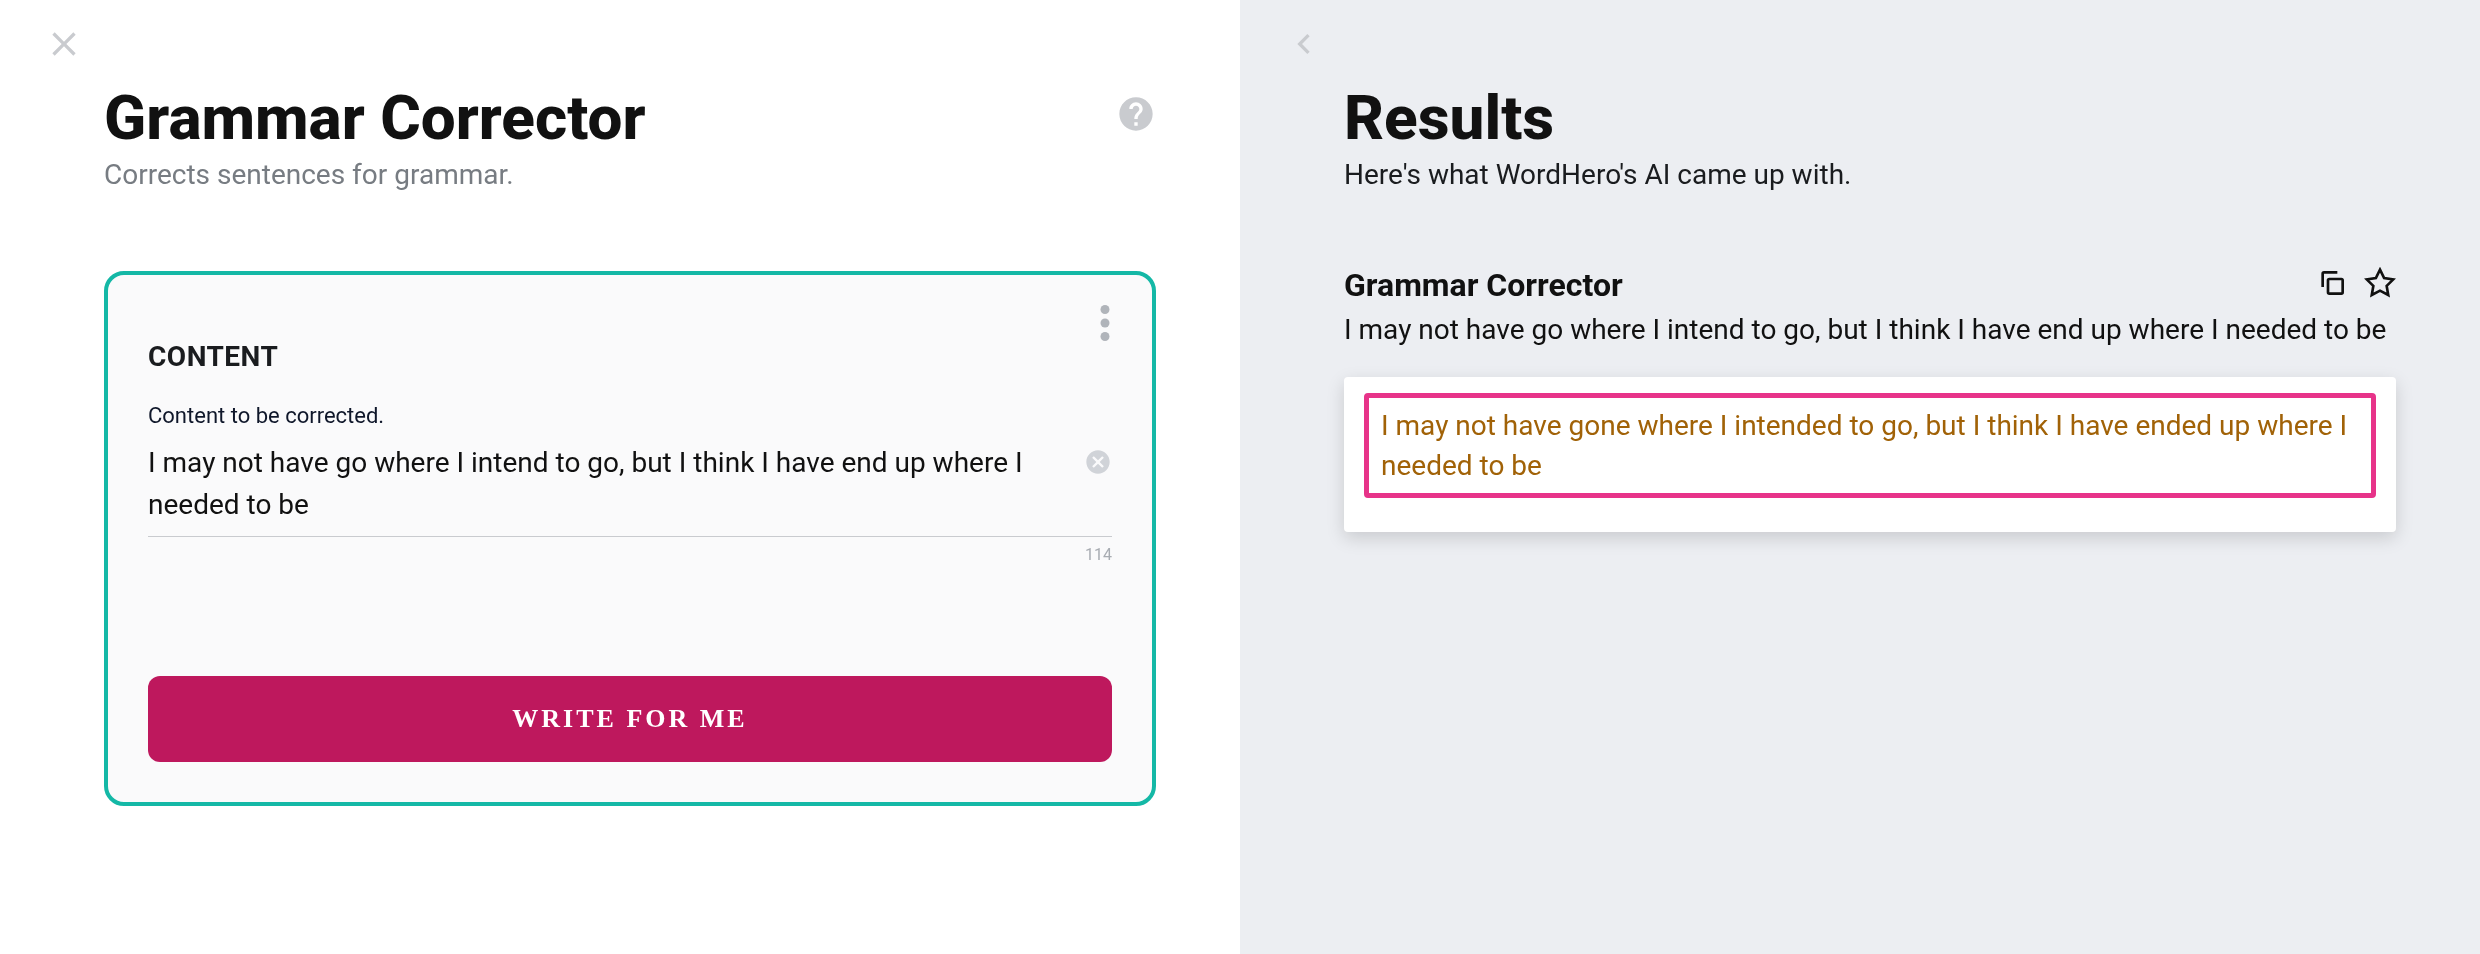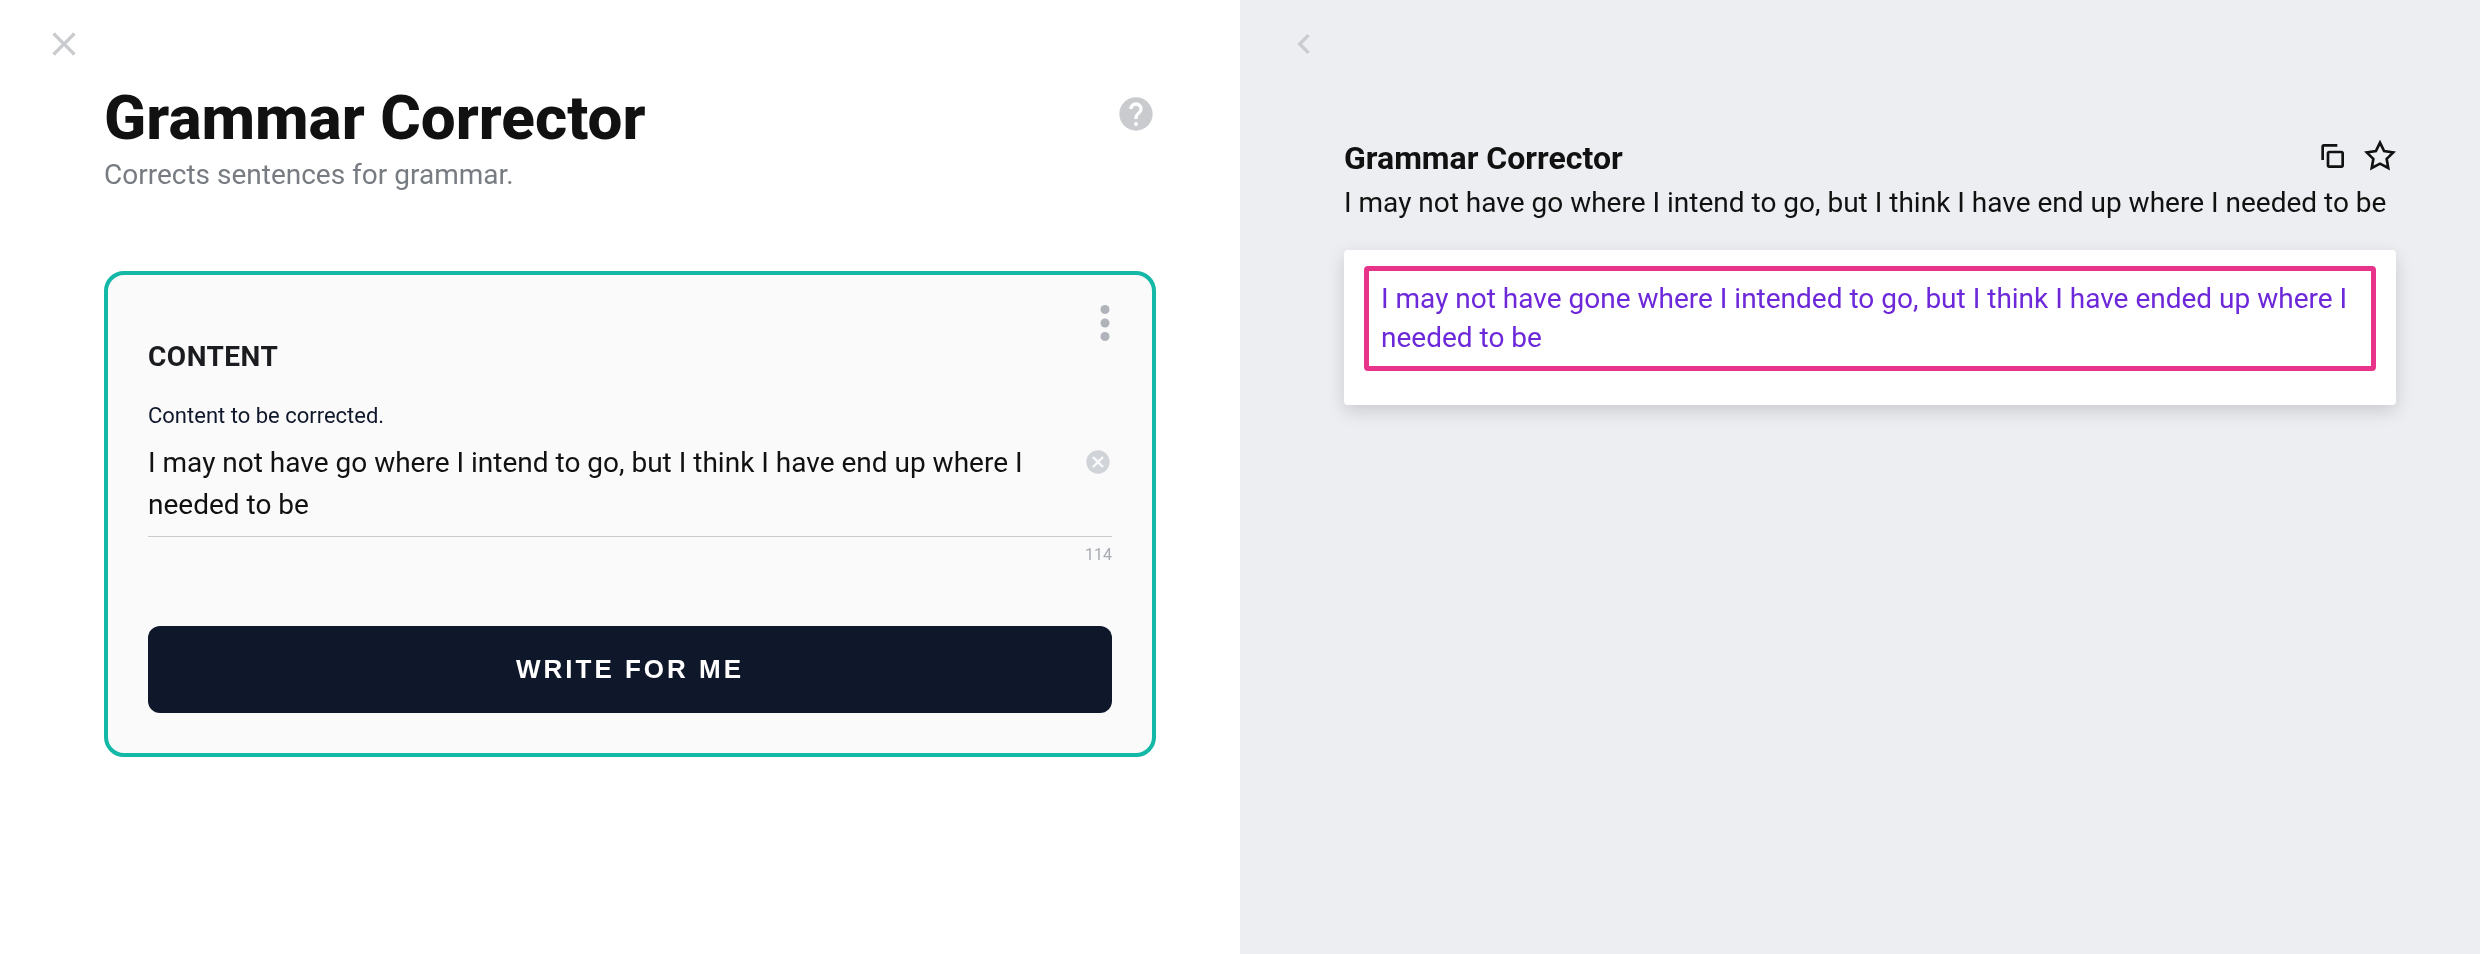--- a/index.html
+++ b/index.html
@@ -125,31 +125,32 @@
     color: #d0d3d8;
     cursor: pointer;
   }
   .char-count {
     text-align: right;
     color: #a8acb2;
     font-size: 16px;
     margin-top: 8px;
   }
   .write-btn {
-    margin-top: 62px;
+    margin-top: 112px;
     width: 100%;
-    background: #0f172a;
+    background: #be185d;
     color: #fff;
     border: none;
     border-radius: 12px;
     padding: 28px;
     font-size: 26px;
     font-weight: 700;
     letter-spacing: 3px;
     cursor: pointer;
+    font-family: Liberation Serif, serif;
   }
   .right-header {
     padding-left: 60px;
   }
   .right-header h1 {
     font-size: 62px;
     font-weight: 800;
     color: #111;
     line-height: 1.1;
   }
@@ -195,21 +196,21 @@
     padding: 16px 20px 24px 20px;
   }
   .annotation-box {
     border: 5px solid #e73389;
     border-radius: 4px;
     padding: 8px 12px;
     margin-bottom: 10px;
   }
   .annotation-box-text {
     font-size: 28px;
-    color: #6d28d9;
+    color: #a16207;
     line-height: 1.4;
   }
   .result-explain {
     font-size: 28px;
     color: #111;
     line-height: 1.4;
     padding: 0 12px;
   }
   .footer-row {
     display: flex;
@@ -276,20 +277,24 @@
   </div>
 </div>
 
 <div class="right-pane">
   <div class="back-icon">
     <svg width="40" height="40" viewBox="0 0 24 24" fill="currentColor">
         <path d="M15.41 7.41L14 6l-6 6 6 6 1.41-1.41L10.83 12z"></path>
       </svg>
   </div>
 
+  <div class="right-header">
+    <h1>Results</h1>
+    <p>Here's what WordHero's AI came up with.</p>
+  </div>
 
   <div class="result-block">
     <div class="result-title-row">
       <div class="result-title">Grammar Corrector</div>
       <div class="result-actions">
         <div class="action">
           <svg width="32" height="32" viewBox="0 0 24 24" fill="none" stroke="currentColor" stroke-width="2">
               <rect x="9" y="9" width="11" height="11" rx="1"></rect>
               <path d="M5 15V5a1 1 0 0 1 1-1h10"></path>
             </svg>

